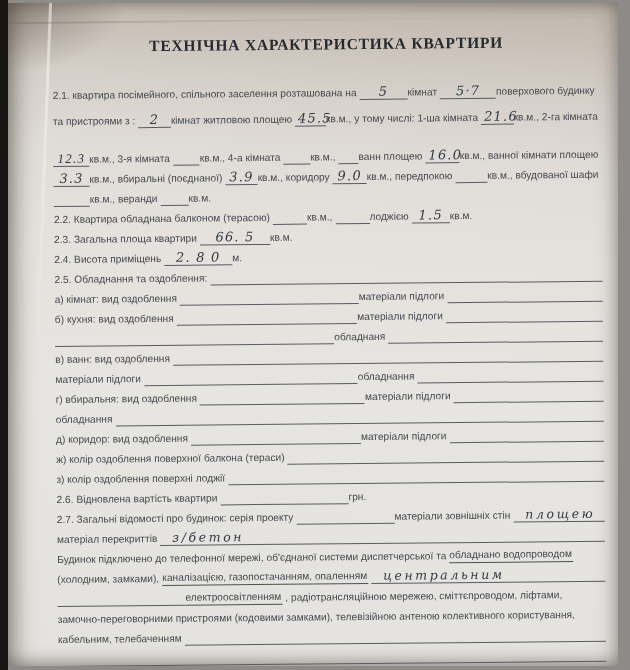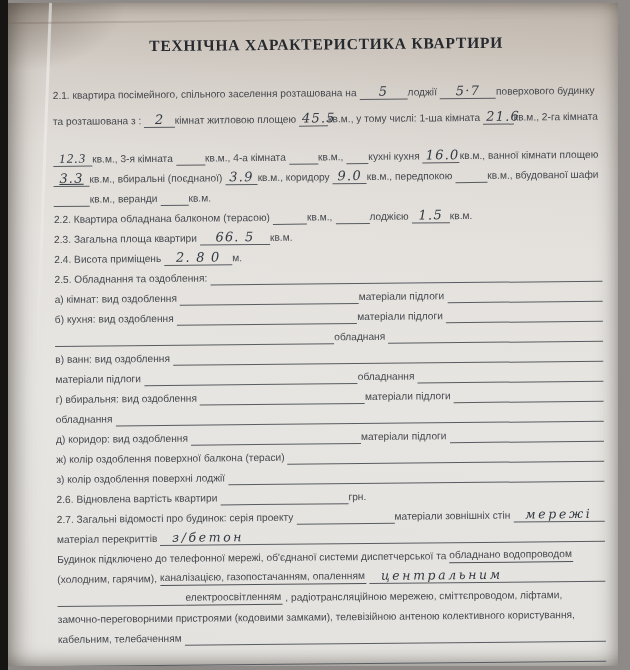--- a/index.html
+++ b/index.html
@@ -45,47 +45,47 @@
   <div class="edge-left"></div>
   <div class="paper">
     <div class="crease-v"></div>
     <div class="crease-h"></div>
     <div class="content">
       <div class="title">ТЕХНІЧНА ХАРАКТЕРИСТИКА КВАРТИРИ</div>
       <div>
           <div class="line">
             <span class="t">2.1.  квартира посімейного, спільного заселення розташована на</span>
             <span class="b h" style="width: 42px;">5</span>
-            <span class="t">лоджії</span>
+            <span class="t">кімнат</span>
             <span class="b h" style="width: 50px;">5·7</span>
             <span class="t">поверхового будинку</span>
           </div>
           <div class="line g1">
-            <span class="t">та розташована з :</span>
+            <span class="t">та пристроями з :</span>
             <span class="b h" style="width: 34px;">2</span>
             <span class="t">кімнат житловою площею</span>
             <span class="b h" style="width: 32px;">45.5</span>
             <span class="t">кв.м., у тому числі: 1-ша кімната</span>
             <span class="b h" style="width: 34px;">21.6</span>
             <span class="t">кв.м., 2-га кімната</span>
           </div>
           <div class="line g2">
             <span class="b h" style="width: 36px; font-family: Liberation Serif, serif;">12.3</span>
             <span class="t">кв.м., 3-я кімната</span>
             <span class="b" style="width: 32px;"></span>
             <span class="t">кв.м., 4-а кімната</span>
             <span class="b" style="width: 32px;"></span>
             <span class="t">кв.м.,</span>
             <span class="b" style="width: 24px;"></span>
-            <span class="t">кухні кухня</span>
+            <span class="t">ванн площею</span>
             <span class="b h" style="width: 34px; margin-top: 14px;">16.0</span>
             <span class="t">кв.м., ванної кімнати площею</span>
           </div>
           <div class="line">
-            <span class="b h" style="width: 32px; text-decoration: underline;">3.3</span>
+            <span class="b h" style="width: 32px;">3.3</span>
             <span class="t">кв.м.,  вбиральні (поєднаної)</span>
             <span class="b h" style="width: 28px;">3.9</span>
             <span class="t">кв.м., коридору</span>
             <span class="b h" style="width: 30px; text-align: center;">9.0</span>
             <span class="t">кв.м., передпокою</span>
             <span class="b" style="width: 34px;"></span>
             <span class="t">кв.м., вбудованої шафи</span>
           </div>
           <div class="line">
             <span class="b" style="width: 36px;"></span>
@@ -169,32 +169,32 @@
           </div>
           <div class="line">
             <span class="t">2.6. Відновлена вартість квартири</span>
             <span class="b" style="width: 128px;"></span>
             <span class="t">грн.</span>
           </div>
           <div class="line">
             <span class="t">2.7. Загальні відомості про будинок: серія проекту</span>
             <span class="b" style="width: 98px;"></span>
             <span class="t">матеріали зовнішніх стін</span>
-            <span class="b h c" style="flex-grow: 1; flex-shrink: 0;">мережі</span>
+            <span class="b h c" style="flex-grow: 1; flex-shrink: 0;">площею</span>
           </div>
           <div class="line">
             <span class="t">матеріал перекриттів</span>
             <span class="b h c" style="flex-grow: 1; flex-shrink: 0;">з/бетон</span>
           </div>
           <div class="line">
             <span class="t">Будинок підключено до телефонної мережі, об'єднаної системи диспетчерської та</span>
             <span class="t u">обладнано водопроводом</span>
           </div>
           <div class="line">
-            <span class="t">(холодним, гарячим),</span>
+            <span class="t">(холодним, замками),</span>
             <span class="t u">каналізацією, газопостачанням, опаленням</span>
             <span class="b h c" style="flex-grow: 1; flex-shrink: 0;">центральним</span>
           </div>
           <div class="line">
             <span class="b" style="width: 128px;"></span>
             <span class="t u">електроосвітленням</span>
             <span class="t">, радіотрансляційною мережею, сміттєпроводом, ліфтами,</span>
           </div>
           <div class="line">
             <span class="t">замочно-переговорними пристроями (кодовими замками), телевізійною антеною колективного користування,</span>

